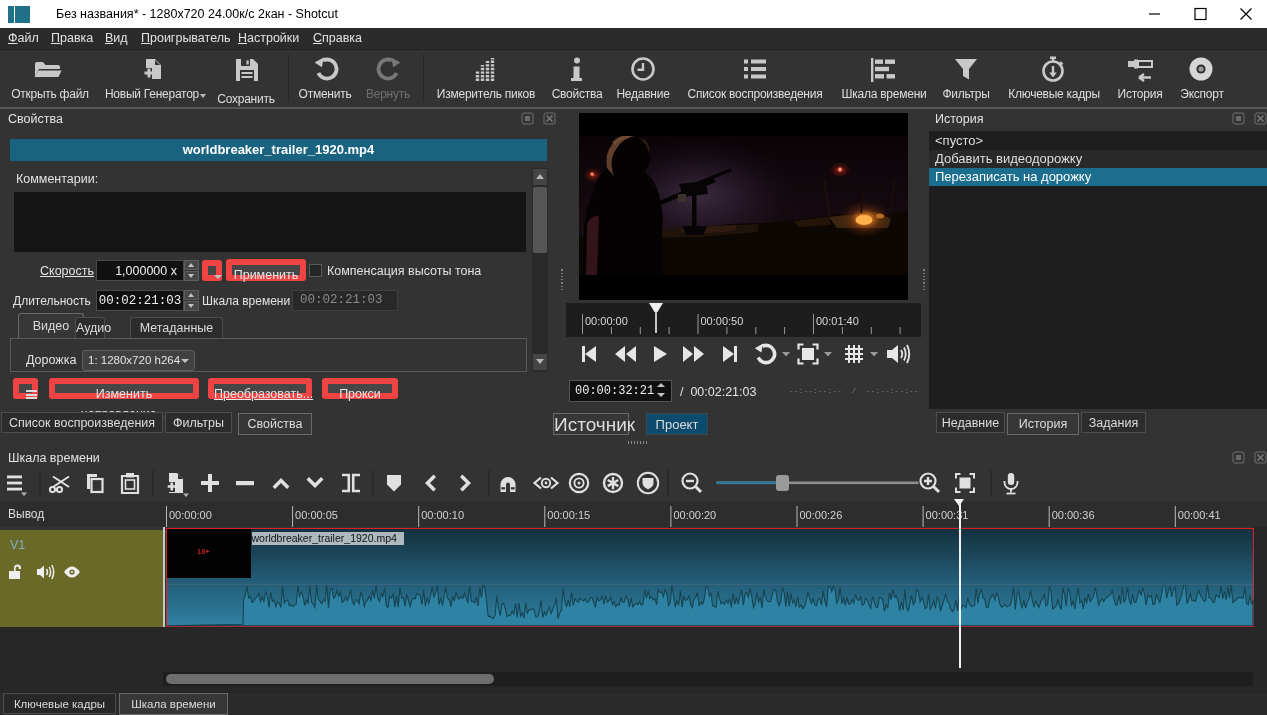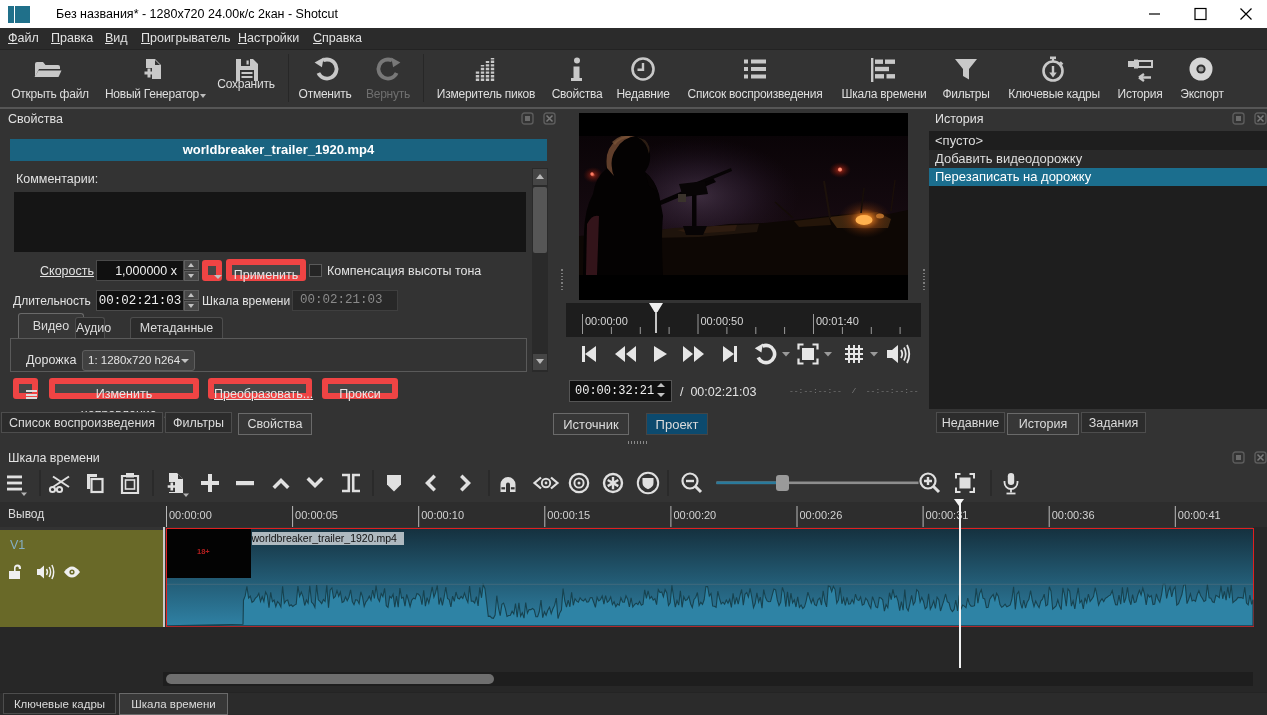--- a/index.html
+++ b/index.html
@@ -132,21 +132,21 @@
   <circle cx="0" cy="0" r="11.5" fill="#d6d6d6"></circle>
   <circle cx="0" cy="0" r="4.6" fill="#2f2f2f"></circle>
   <circle cx="0" cy="0" r="2.6" fill="#9c9c9c"></circle>
  </g>
 </g>
 </svg>
 <div class="abs" style="left:200px;top:94px;width:0;height:0;border-left:3.5px solid transparent;border-right:3.5px solid transparent;border-top:4px solid #bbb;"></div>
 <div id="tlabels">
 <div class="abs txt tl" style="left:50px;top:87px;">Открыть файл</div>
 <div class="abs txt tl" style="left:152px;top:87px;">Новый Генератор</div>
-<div class="abs txt tl" style="left:246px;top:77px;">Сохранить</div>
+<div class="abs txt tl" style="left:246px;top:92px;">Сохранить</div>
 <div class="abs txt tl" style="left:325px;top:87px;">Отменить</div>
 <div class="abs txt tl" style="left:388px;top:87px;color:#6f6f6f;">Вернуть</div>
 <div class="abs txt tl" style="left:486px;top:87px;">Измеритель пиков</div>
 <div class="abs txt tl" style="left:577px;top:87px;">Свойства</div>
 <div class="abs txt tl" style="left:643px;top:87px;">Недавние</div>
 <div class="abs txt tl" style="left:755px;top:87px;">Список воспроизведения</div>
 <div class="abs txt tl" style="left:884px;top:87px;">Шкала времени</div>
 <div class="abs txt tl" style="left:966px;top:87px;">Фильтры</div>
 <div class="abs txt tl" style="left:1054px;top:87px;">Ключевые кадры</div>
 <div class="abs txt tl" style="left:1140px;top:87px;">История</div>
@@ -367,21 +367,21 @@
  </svg>
 
  <div class="inp mono" style="left:569px;top:380px;width:103px;height:22px;border-color:#555;font-size:12px;line-height:21px;padding-left:5px;">00:00:32:21</div>
  <div class="abs" style="left:655px;top:381px;width:15px;height:20px;">
   <div style="position:absolute;left:2px;top:2px;width:0;height:0;border-left:4px solid transparent;border-right:4px solid transparent;border-bottom:4.5px solid #c2c2c2;"></div>
   <div style="position:absolute;left:2px;top:12px;width:0;height:0;border-left:4px solid transparent;border-right:4px solid transparent;border-top:4.5px solid #c2c2c2;"></div>
  </div>
  <div class="abs txt" style="left:680px;top:385px;font-size:12.5px;">/&nbsp; 00:02:21:03</div>
  <div class="abs mono" style="left:789px;top:386px;font-size:8px;color:#7d7d7d;">--:--:--:--&nbsp; / &nbsp;--:--:--:--</div>
 
- <div class="tab tabsel" style="left:553px;top:413px;width:76px;height:22px;line-height:21px;font-size:13px;">Источник</div>
+ <div class="tab tabsel" style="left:553px;top:413px;width:76px;height:22px;line-height:21px;font-size:19px;">Источник</div>
  <div class="tab tabuns" style="left:646px;top:413px;width:62px;height:22px;line-height:21px;font-size:13px;background:#0c4a6e;border-color:#454545;">Проект</div>
  <div class="abs" style="left:628px;top:441px;width:19px;height:3px;background:repeating-linear-gradient(90deg,#8a8a8a 0 1.5px,transparent 1.5px 3px);"></div>
 </div>
 
 <div class="abs" style="left:561px;top:268px;width:2px;height:22px;background:repeating-linear-gradient(0deg,#7c7c7c 0 1.3px,transparent 1.3px 3.2px);"></div>
 <div class="abs" style="left:923px;top:268px;width:2px;height:22px;background:repeating-linear-gradient(0deg,#7c7c7c 0 1.3px,transparent 1.3px 3.2px);"></div>
 <div class="abs" style="left:1261px;top:334px;width:2px;height:22px;background:repeating-linear-gradient(0deg,#7c7c7c 0 1.3px,transparent 1.3px 3.2px);"></div>
 
 <div id="history">
  <div class="abs txt" style="left:935px;top:112px;font-size:12.5px;">История</div>

